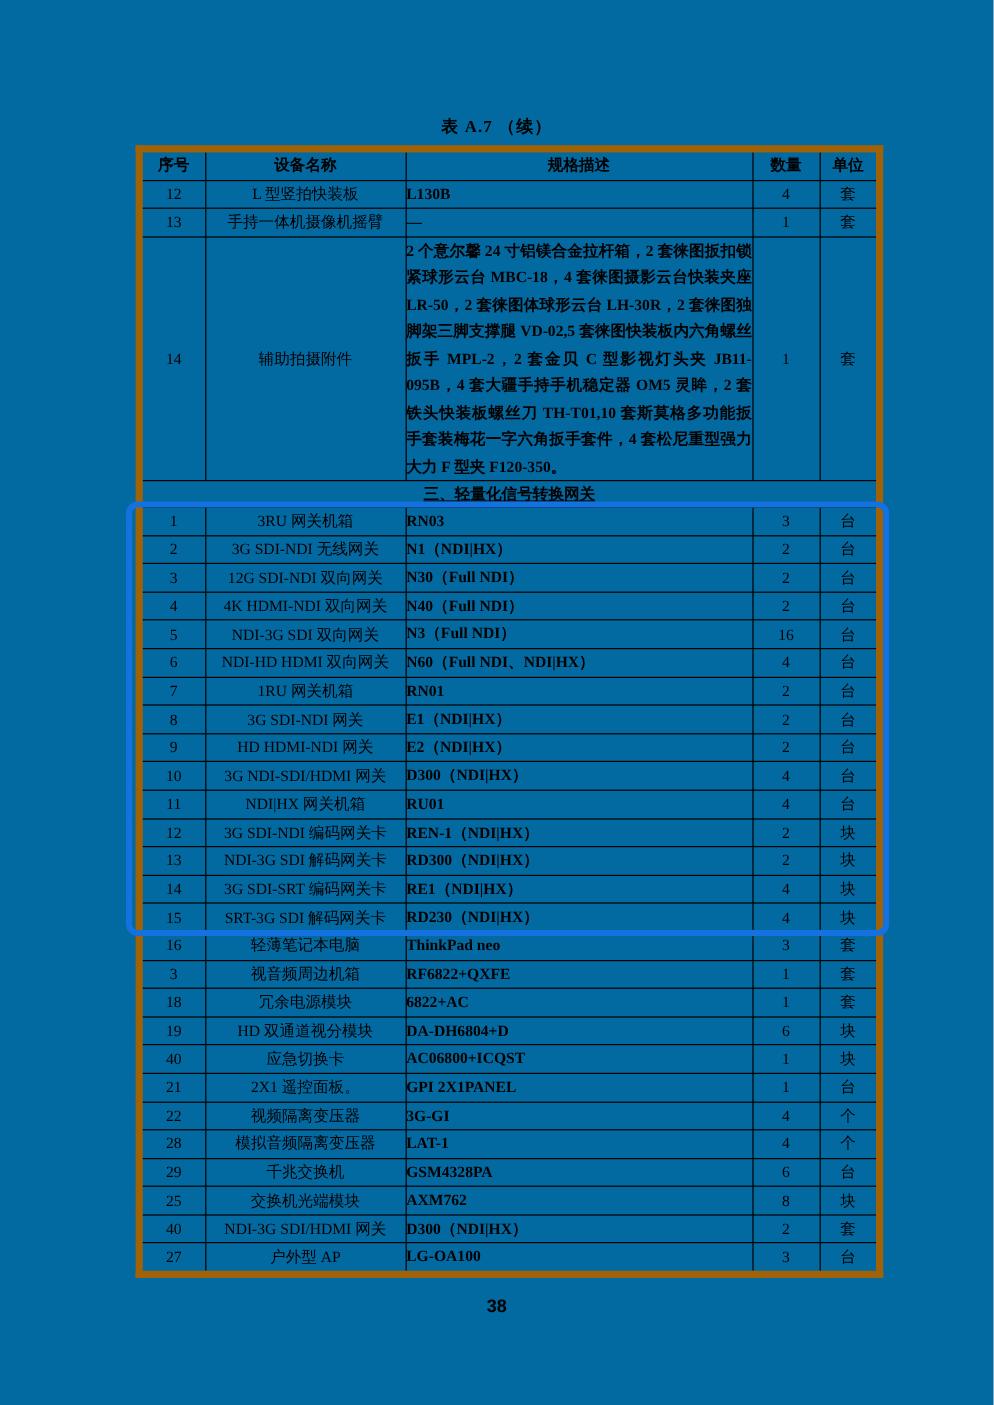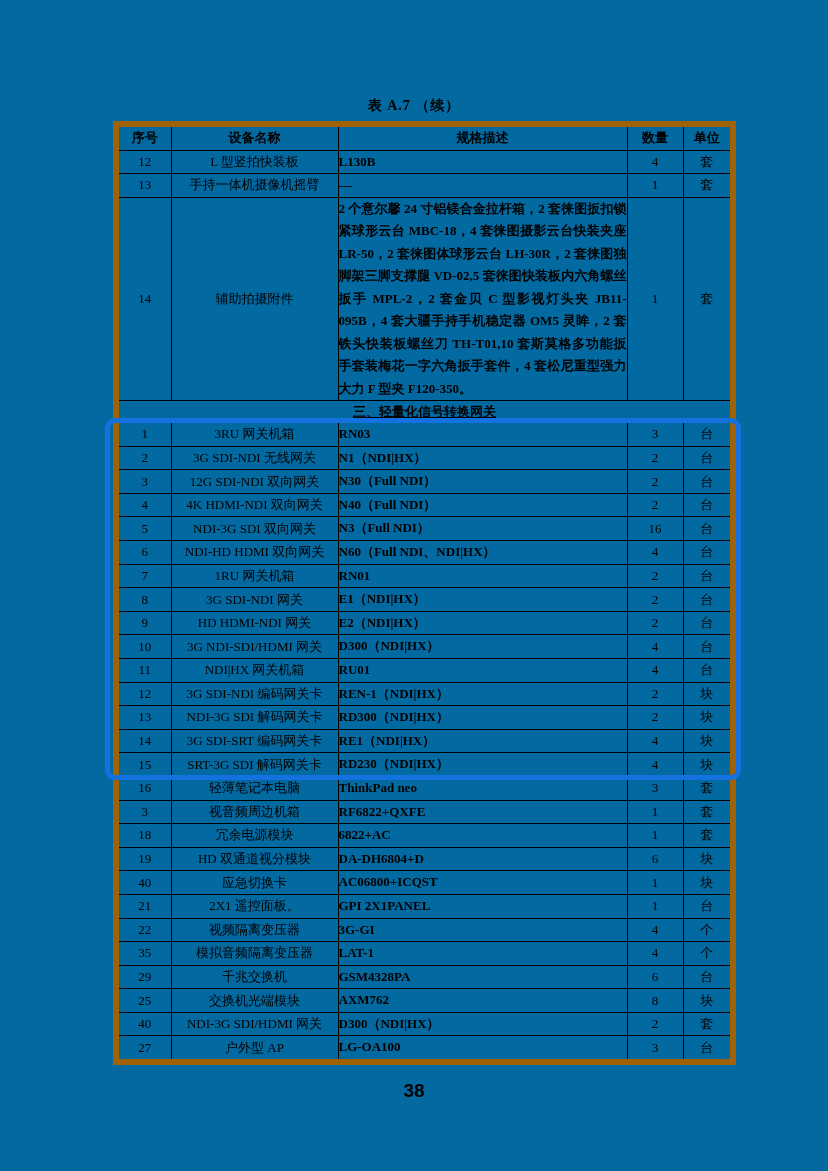--- a/index.html
+++ b/index.html
@@ -61,21 +61,21 @@
     box-sizing: border-box;
     background: transparent;
   }
   .page-number {
     position: absolute;
     top: 1080px;
     left: 0;
     width: 828px;
     text-align: center;
     font-weight: bold;
-    font-size: 19px;
+    font-size: 15px;
     font-family: "Liberation Sans", "DejaVu Sans", sans-serif;
   }
 </style>
 </head>
 <body>
 
 <div class="page" id="page">
 
   <div class="doc-title">表 A.7 （续）</div>
 
@@ -301,21 +301,21 @@
 
         <tr>
           <td class="c-no">22</td>
           <td class="c-name">视频隔离变压器</td>
           <td class="c-spec">3G-GI</td>
           <td class="c-qty">4</td>
           <td class="c-unit">个</td>
         </tr>
 
         <tr>
-          <td class="c-no">35</td>
+          <td class="c-no">28</td>
           <td class="c-name">模拟音频隔离变压器</td>
           <td class="c-spec">LAT-1</td>
           <td class="c-qty">4</td>
           <td class="c-unit">个</td>
         </tr>
 
         <tr>
           <td class="c-no">29</td>
           <td class="c-name">千兆交换机</td>
           <td class="c-spec">GSM4328PA</td>

